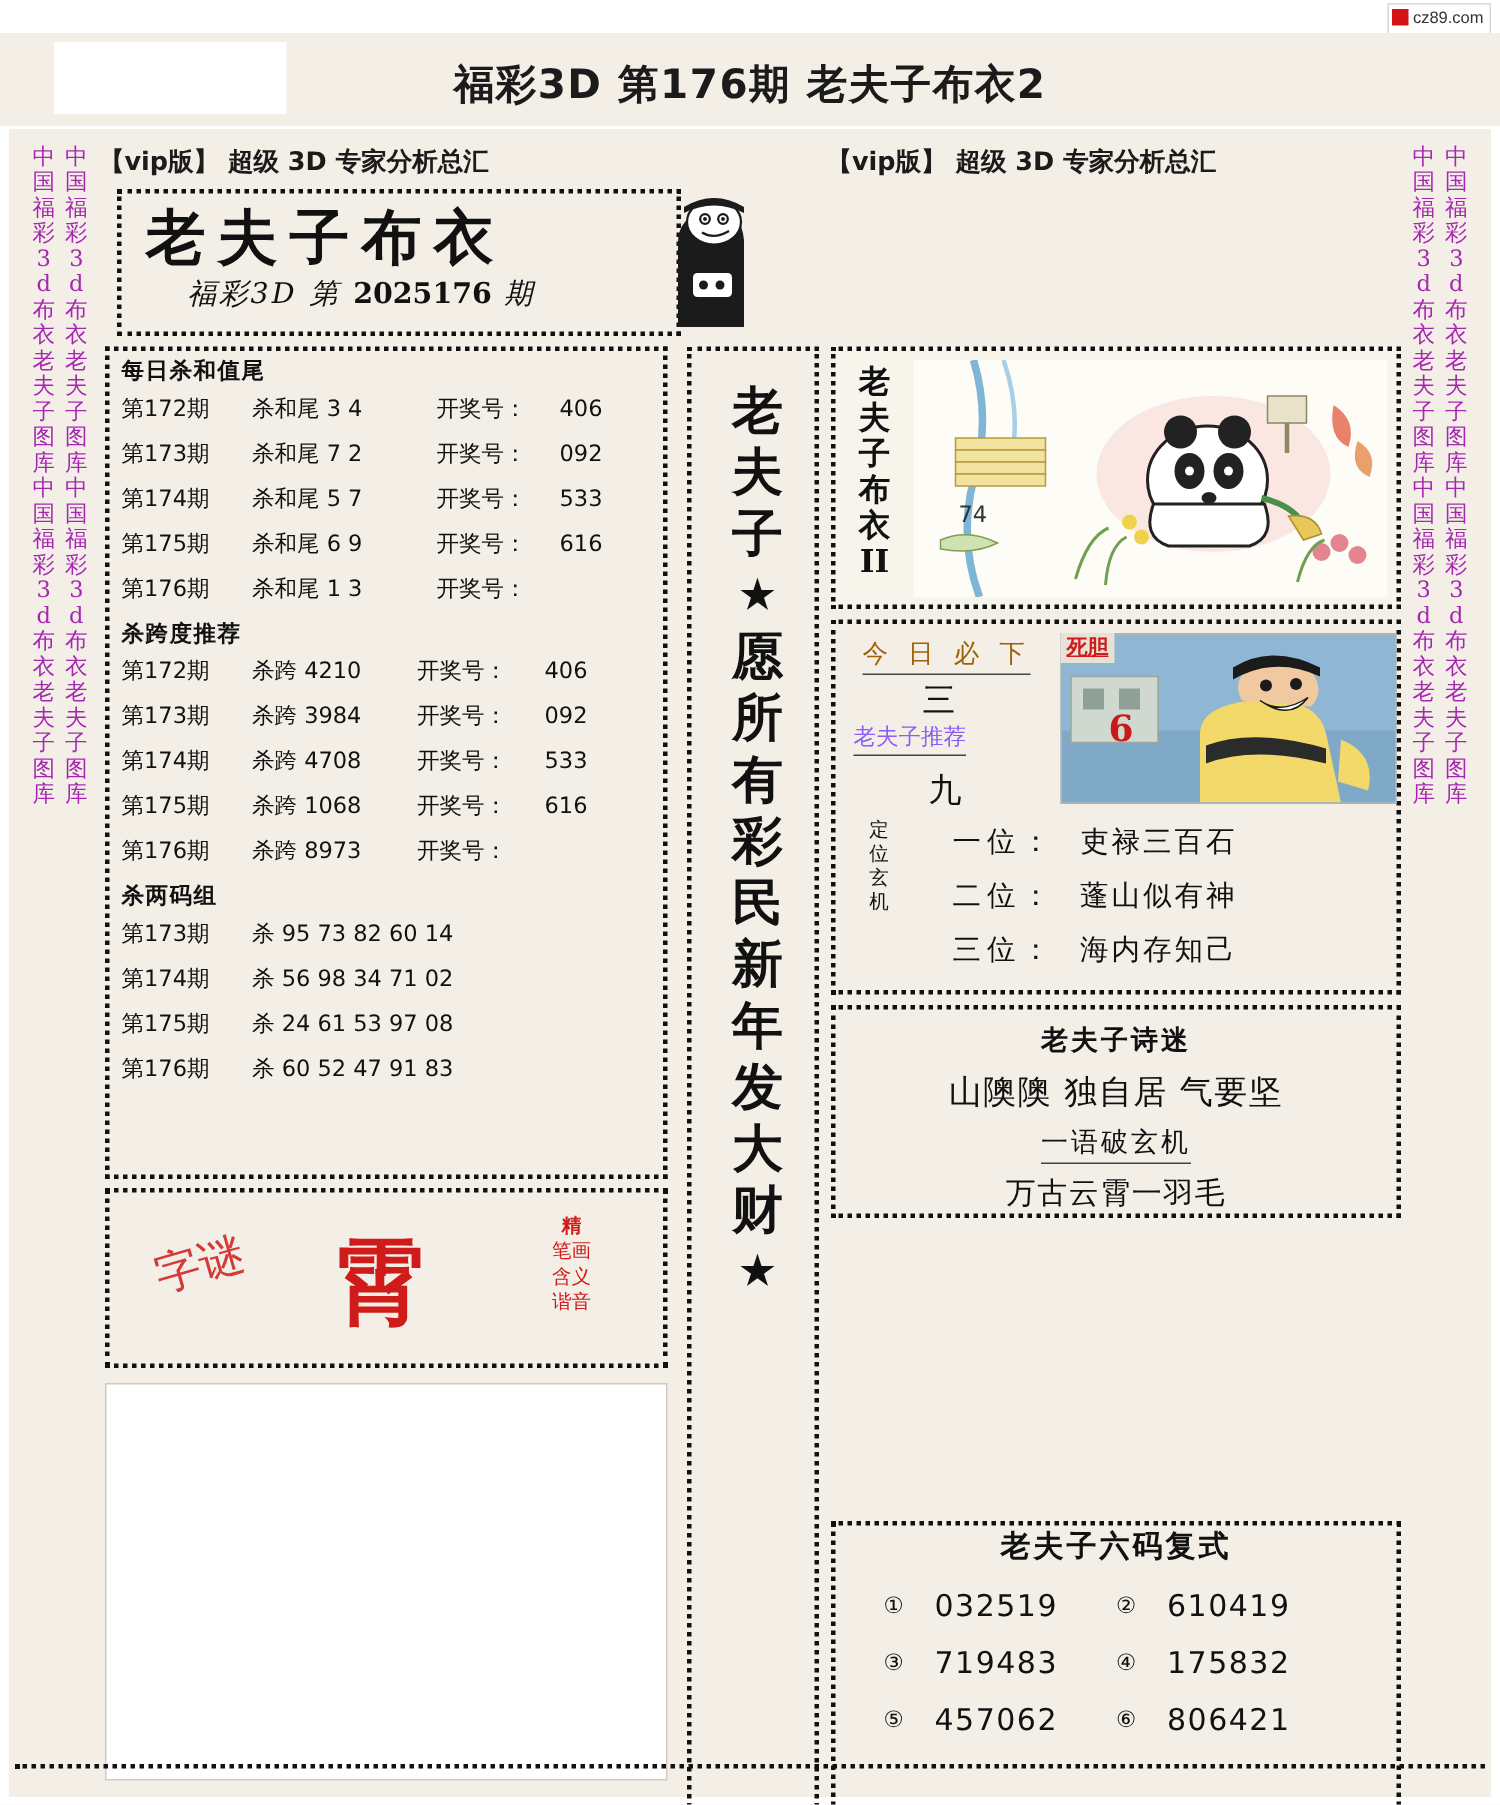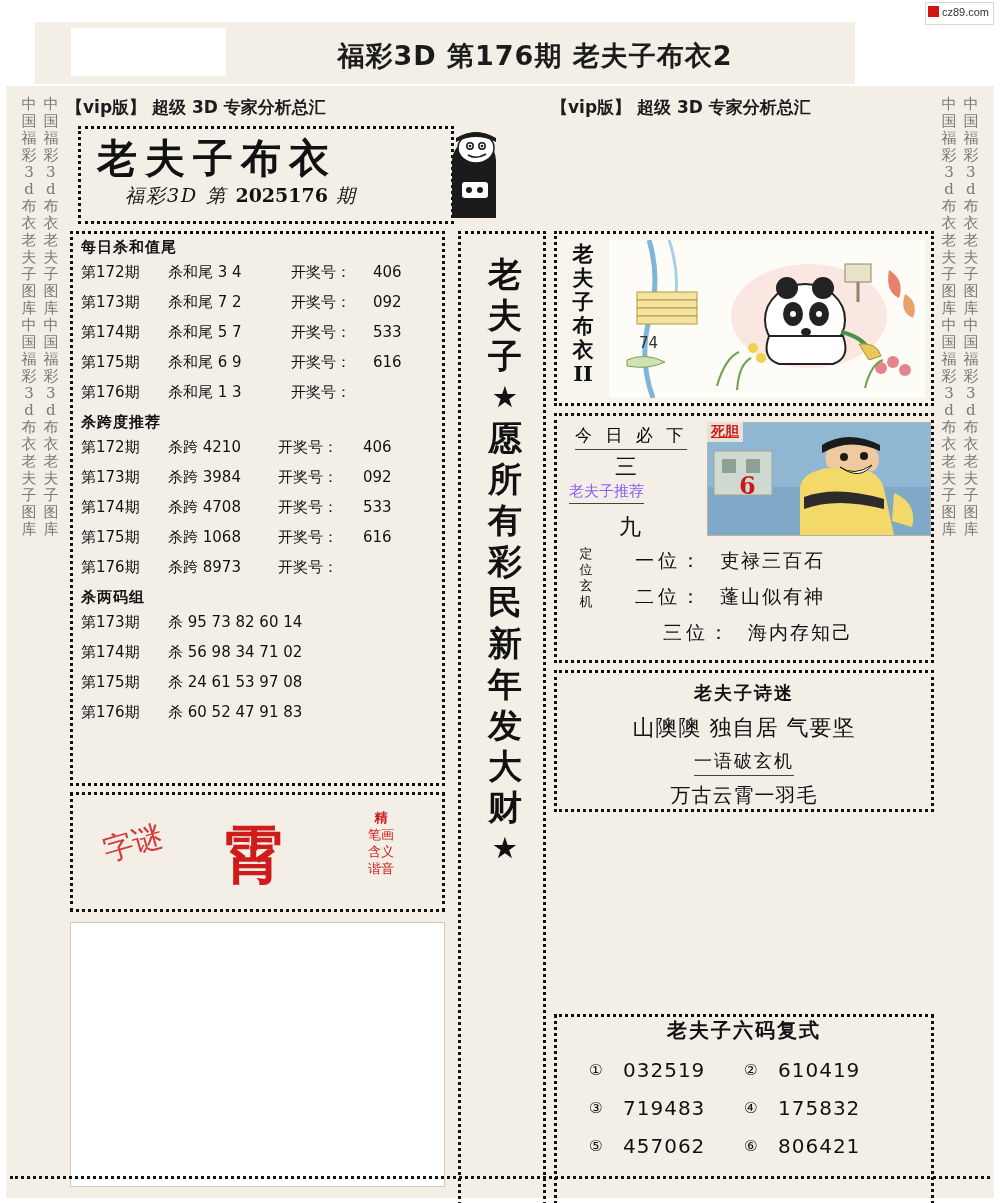--- a/index.html
+++ b/index.html
@@ -46,23 +46,22 @@
     width: 11px; height: 11px;
     background: #d41414;
     margin-right: 3px;
     display: inline-block;
   }
 
   
   .titlebar {
     position: absolute;
     left: 0; top: 22px;
-    width: 820px; height: 62px;
+    width: 1000px; height: 62px;
     background: #f3efe7;
-    margin-left: 35px;
   }
   .title-white {
     position: absolute;
     left: 36px; top: 6px;
     width: 155px; height: 48px;
     background: #ffffff;
   }
   .title-text {
     position: absolute;
     left: 0; top: 16px;
@@ -270,21 +269,21 @@
   .pick {
     position: absolute;
     left: 548px; top: 327px;
     width: 380px; height: 250px;
     box-sizing: border-box;
   }
   .pick-head {
     position: absolute;
     left: 18px; top: 8px;
     font-size: 17px;
-    color: #000000;
+    color: #a16207;
     letter-spacing: 4px;
     font-family: "DejaVu Serif", serif;
     border-bottom: 1px solid #444;
     padding-bottom: 2px;
   }
   .pick-num1 {
     position: absolute;
     left: 58px; top: 36px;
     font-size: 22px;
     color: #111;
@@ -349,21 +348,21 @@
     position: absolute;
     font-size: 19px;
     color: #111;
     font-family: "DejaVu Serif", serif;
     white-space: nowrap;
   }
   .pos-row .lb { letter-spacing: 4px; }
   .pos-row .vl { margin-left: 10px; letter-spacing: 2px; }
   .pos1 { left: 78px; top: 132px; }
   .pos2 { left: 78px; top: 168px; }
-  .pos3 { left: 78px; top: 204px; margin-left: 28px; }
+  .pos3 { left: 78px; top: 204px; }
 
   
   .poem {
     position: absolute;
     left: 548px; top: 584px;
     width: 380px; height: 142px;
     box-sizing: border-box;
     text-align: center;
   }
   .poem-title {
@@ -434,21 +433,21 @@
     color: #111;
   }
   .sixitem .val { letter-spacing: 1px; }
 
   
   .rail {
     position: absolute;
     top: 96px;
     width: 52px; height: 1098px;
     overflow: hidden;
-    color: #737373;
+    color: #a21caf;
     font-family: "DejaVu Serif", serif;
     font-size: 15px;
     line-height: 17px;
     text-align: center;
     opacity: .95;
   }
   .rail.l { left: 14px; }
   .rail.r { right: 14px; }
   .rail .col {
     width: 17px;

